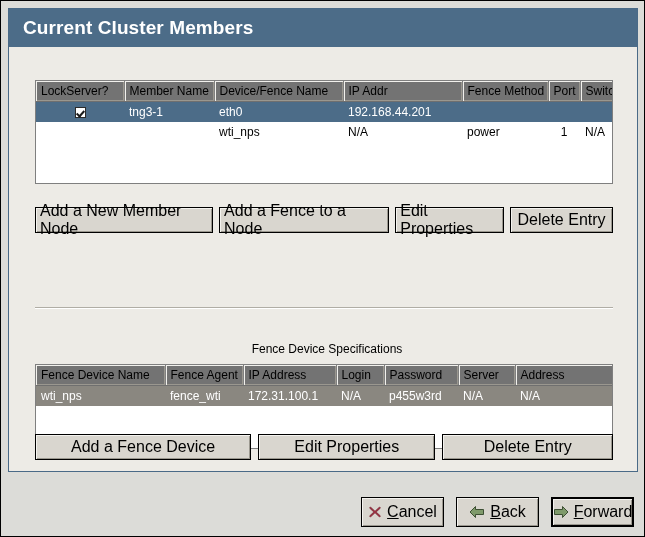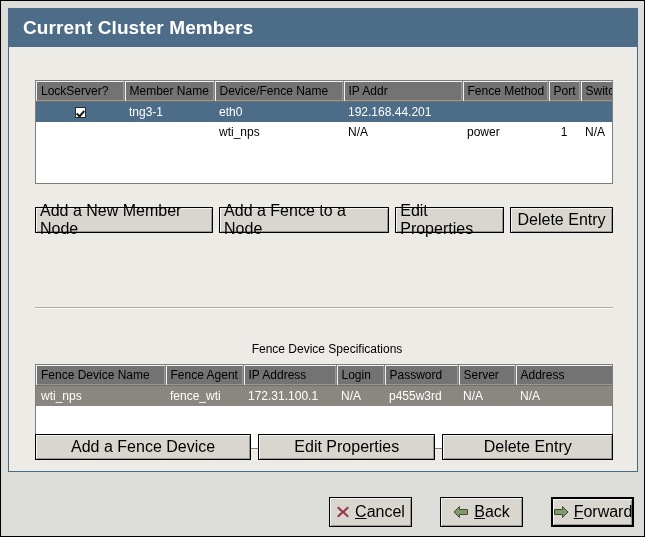--- a/index.html
+++ b/index.html
@@ -178,21 +178,20 @@
     position: absolute;
     right: 12px;
     top: 25px;
     display: flex;
     gap: 12px;
   }
   .nav-btn {
     width: 83px;
     height: 30px;
     gap: 5px;
-    margin-left: 16px;
   }
   .icon-svg { display: block; }
 </style>
 </head>
 <body>
 
 <div id="window">
 
   <div id="druid-panel">
 

